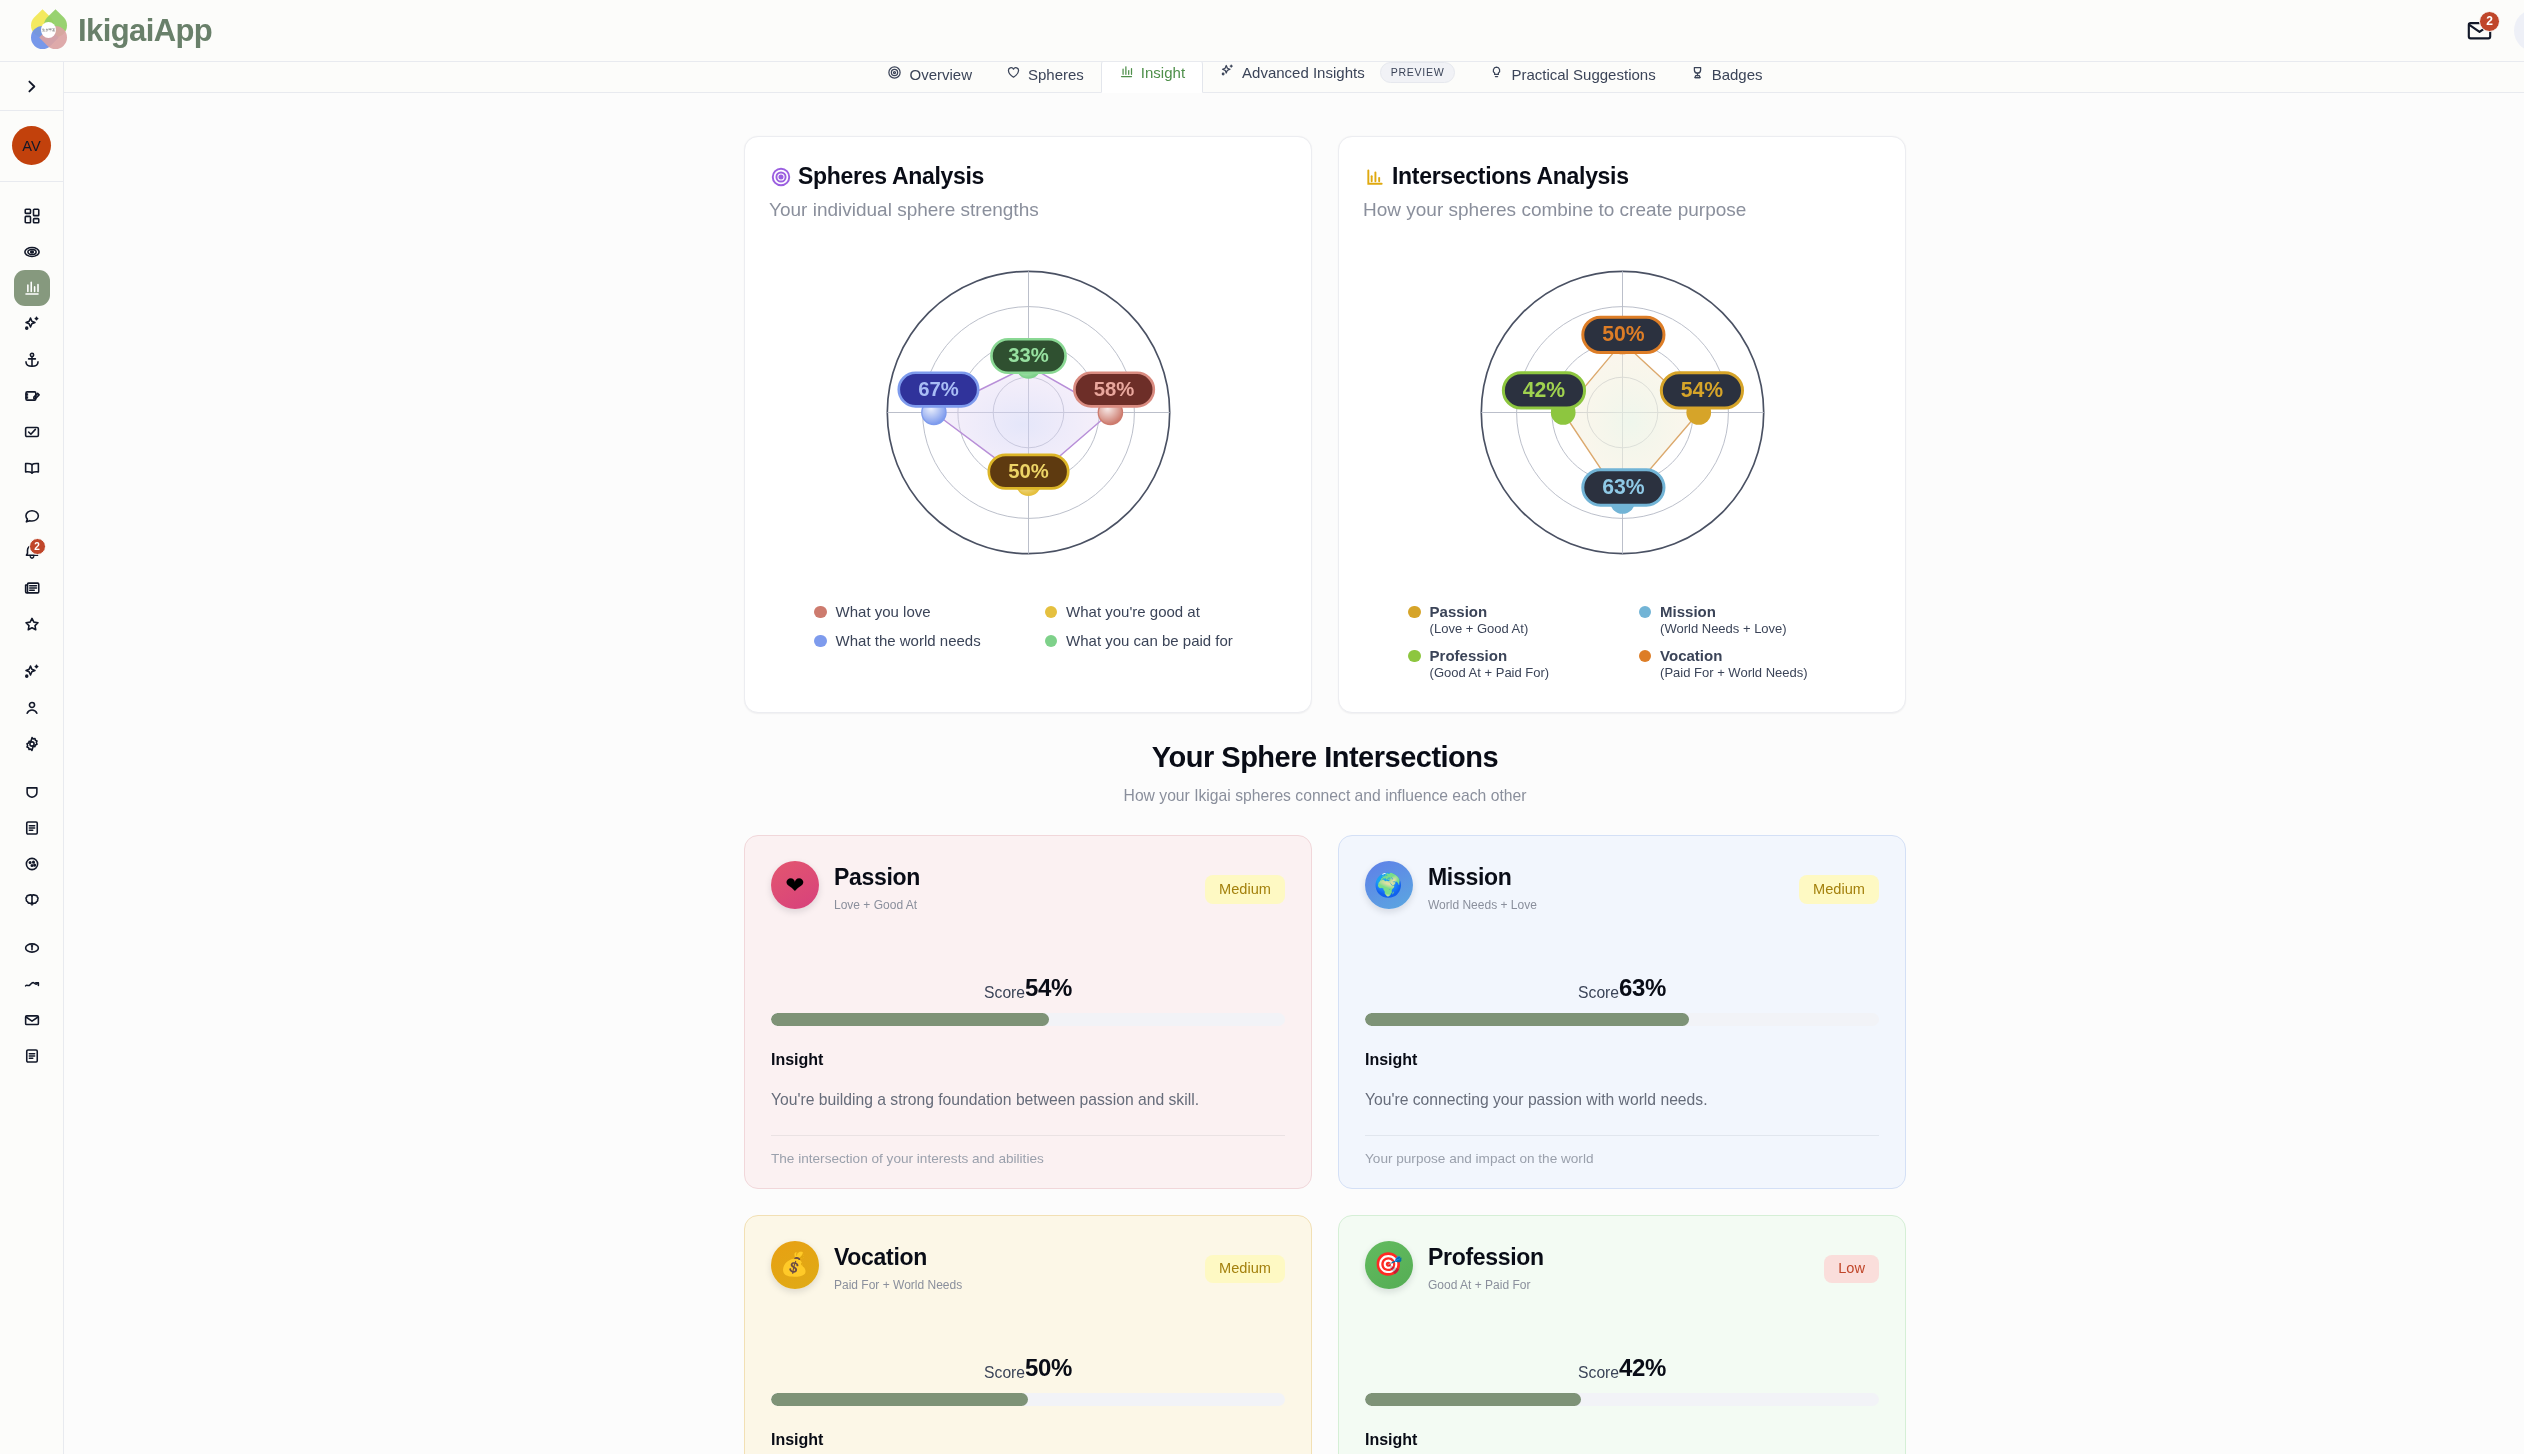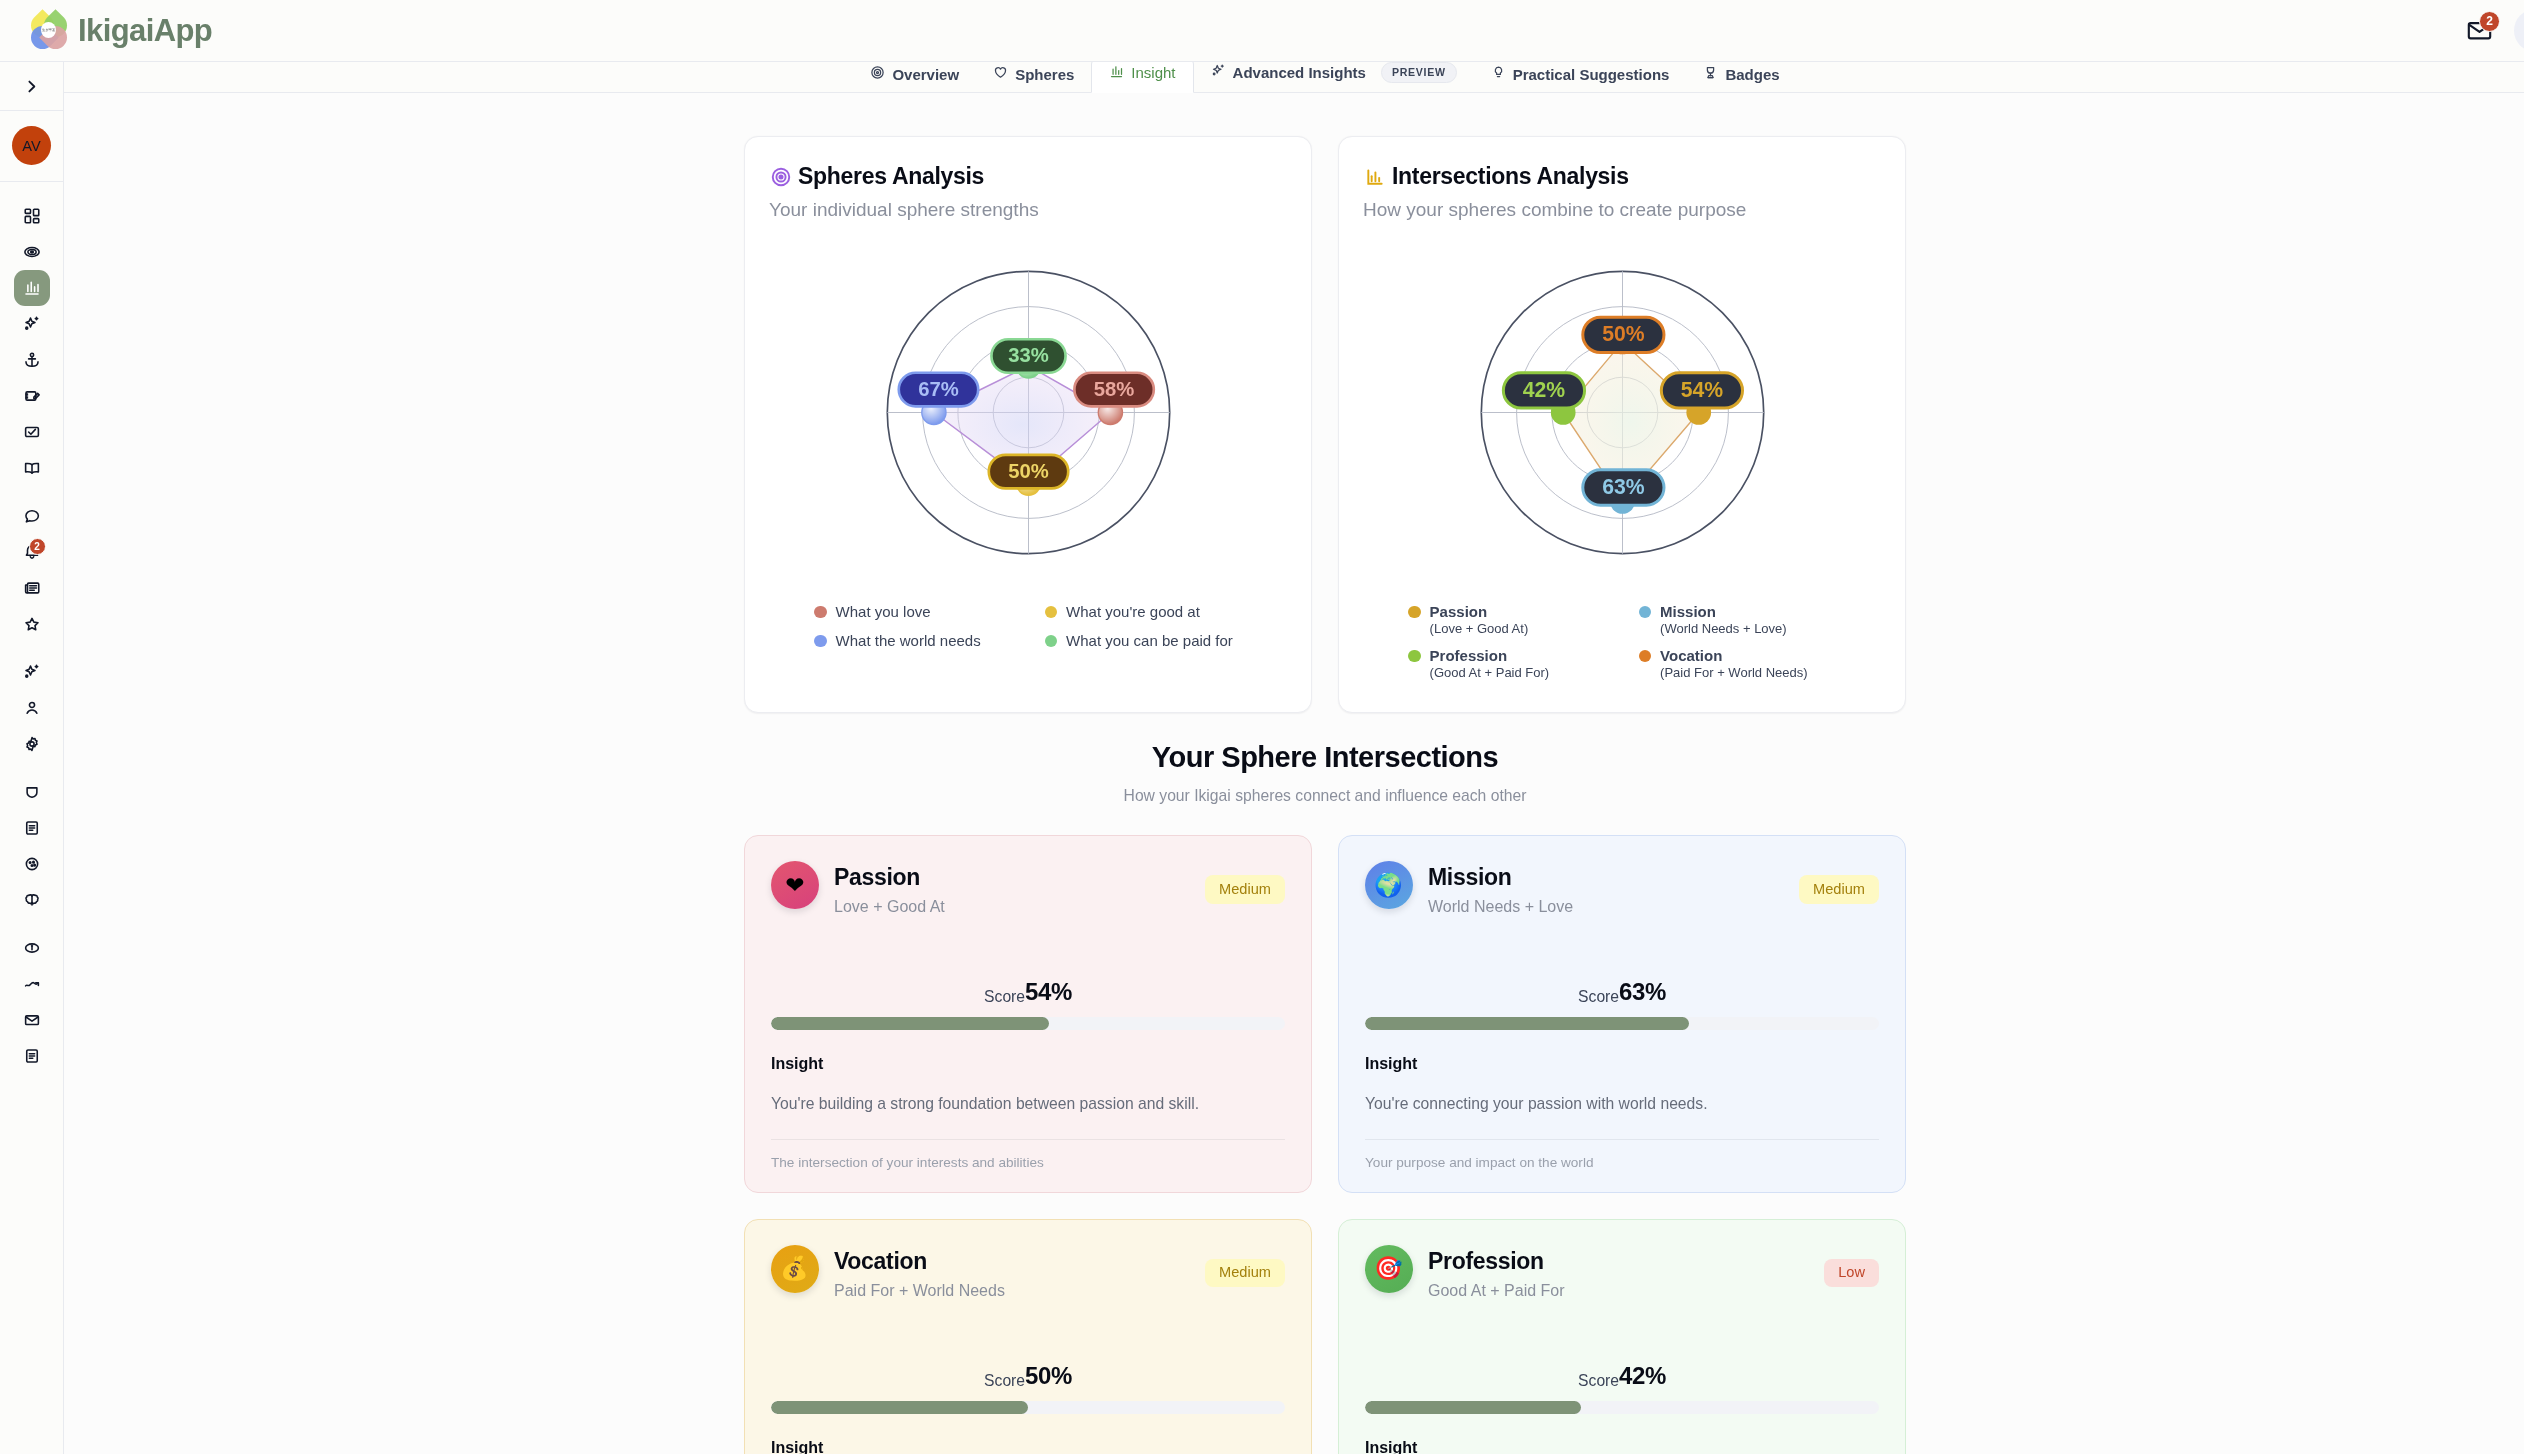--- a/index.html
+++ b/index.html
@@ -96,21 +96,20 @@
     position: absolute; top: 0; left: 0; width: 2522px; height: 31px;
     border-bottom: 0.5px solid #e8eaef;
     display: flex; align-items: flex-end; justify-content: center; gap: 0;
     background: #fcfcfa;
   }
   .tab {
     display: flex; align-items: center; gap: 7px;
     padding: 7px 17px 9px 17px;
     font-size: 15px; color: #3b4458; cursor: pointer; white-space: nowrap;
     position: relative;
-    font-weight: bold;
   }
   .tab svg { stroke: #3b4458; fill: none; stroke-width: 2; stroke-linecap: round; stroke-linejoin: round; }
   .tab.active {
     background: #ffffff;
     border: 0.5px solid #e3e6ec; border-bottom: 0.5px solid #ffffff;
     border-radius: 9px 9px 0 0;
     color: #4e8f4a; font-weight: 500;
     margin-bottom: -0.5px; padding-bottom: 9.6px;
   }
   .tab.active svg { stroke: #4e8f4a; }
@@ -160,21 +159,21 @@
   }
   .icard-head { display: flex; align-items: flex-start; gap: 15px; }
   .icard-emoji {
     width: 48px; height: 48px; border-radius: 50%;
     display: flex; align-items: center; justify-content: center;
     font-size: 23px; flex: 0 0 auto;
     box-shadow: 0 3px 7px rgba(17,24,39,.13);
   }
   .icard-headtxt { padding-top: 3px; }
   .icard-name { font-size: 23px; font-weight: 700; color: #090c16; letter-spacing: -0.3px; }
-  .icard-formula { margin-top: 7px; font-size: 16px; color: #8a8f9c; }
+  .icard-formula { margin-top: 7px; font-size: 12px; color: #8a8f9c; }
   .icard-level {
     position: absolute; right: 26px; top: 39px;
     padding: 5.6px 14px 6.6px; border-radius: 8px;
     font-size: 14.6px; font-weight: 400;
   }
   .level-medium { background: #fef9c3; color: #a3800c; }
   .level-low { background: #fadedb; color: #c0462a; }
 
   .score-row { display: flex; align-items: flex-end; justify-content: center; margin-top: 62px; }
   .score-label { font-size: 15.7px; color: #3b4458; }

